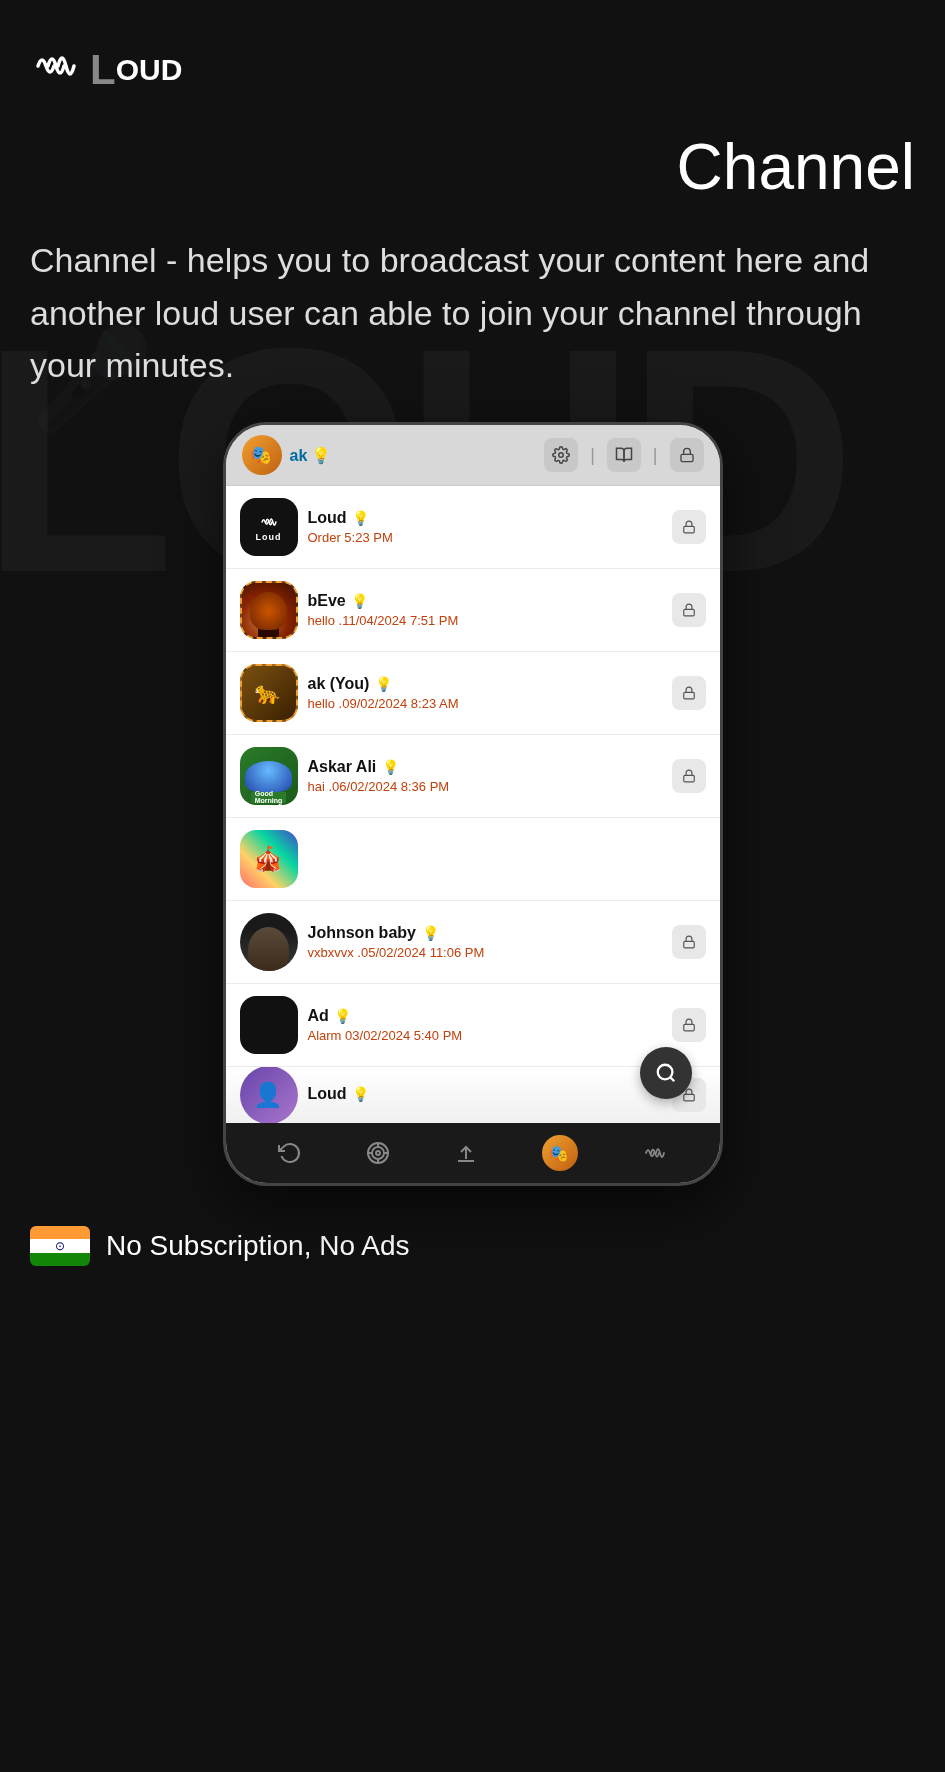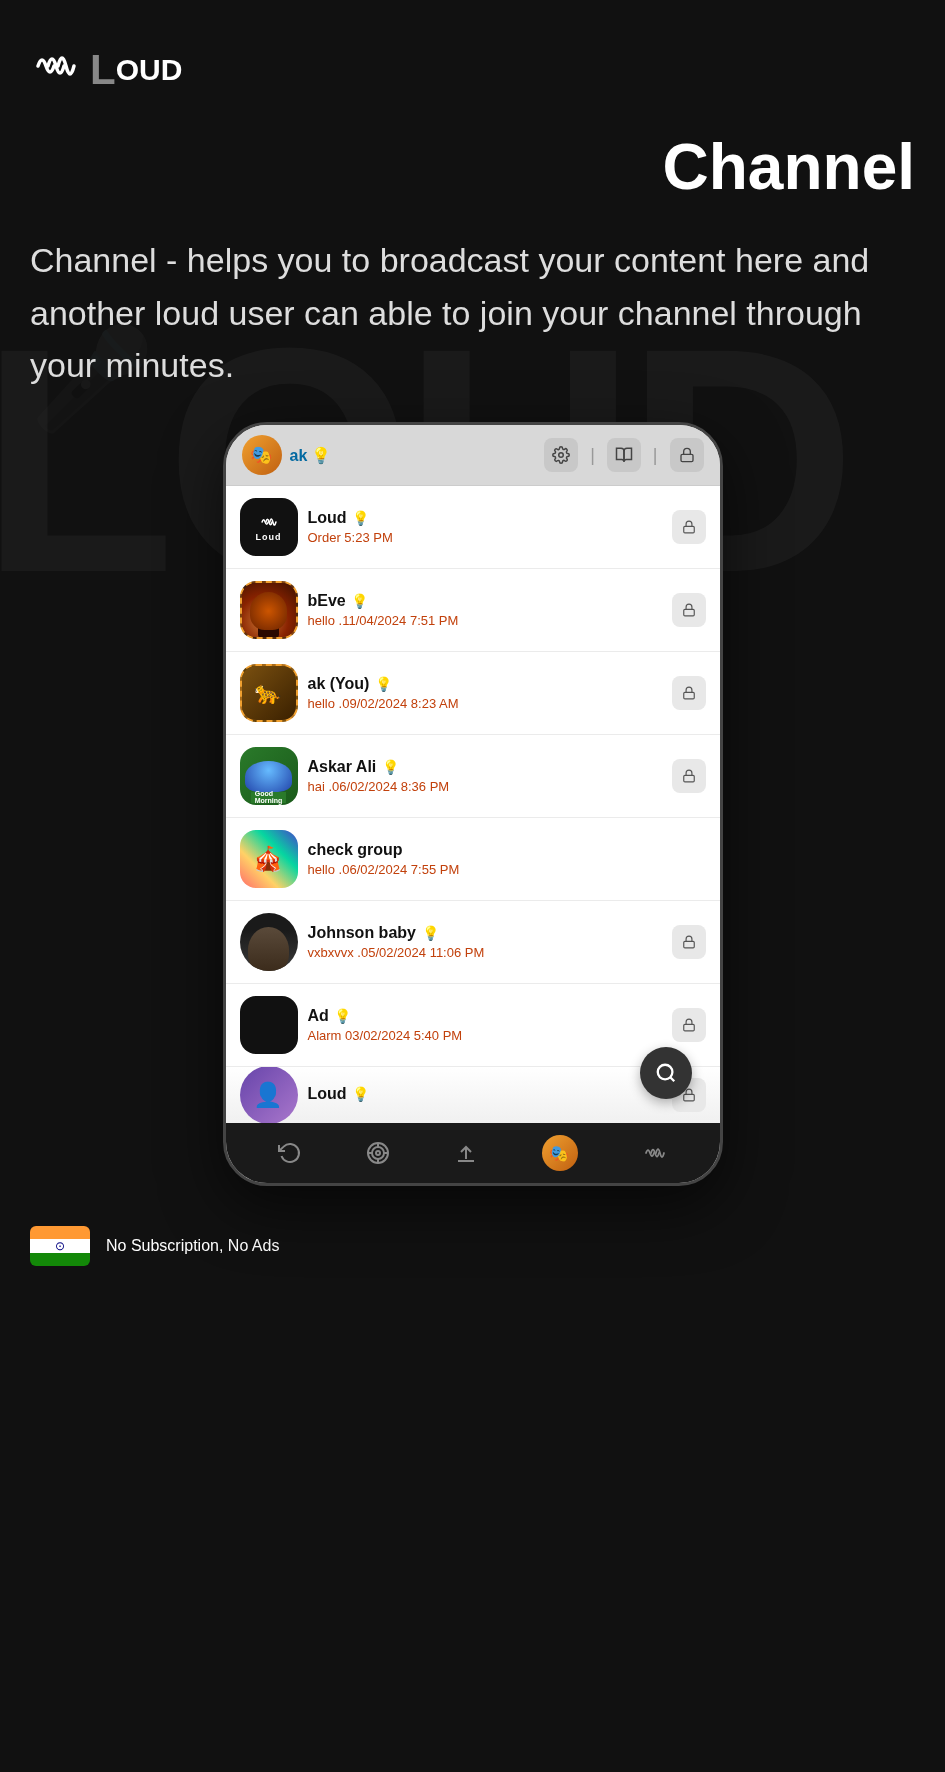--- a/index.html
+++ b/index.html
@@ -64,21 +64,21 @@
     
     .title-section {
       position: relative;
       z-index: 1;
       text-align: right;
       padding: 10px 30px 20px 30px;
     }
 
     .page-title {
       font-size: 64px;
-      font-weight: 700;
+      font-weight: 400;
       color: #ffffff;
     }
 
     
     .description {
       position: relative;
       z-index: 1;
       padding: 10px 30px 30px 30px;
       font-size: 34px;
       line-height: 1.55;
@@ -306,21 +306,21 @@
       display: flex;
       flex-direction: column;
     }
 
     .flag-orange { background: #FF9933; height: 33%; }
     .flag-white { background: #FFFFFF; height: 34%; display: flex; align-items: center; justify-content: center; }
     .flag-green { background: #138808; height: 33%; }
     .ashoka-chakra { font-size: 12px; color: #000080; }
 
     .footer-text {
-      font-size: 16px;
+      font-size: 28px;
       font-weight: 400;
       color: #ffffff;
     }
 
     .phone-inner {
       position: relative;
     }
   </style>
 </head>
 <body>
@@ -473,26 +473,20 @@
               <rect x="3" y="11" width="18" height="11" rx="2" ry="2"></rect>
                 <path d="M7 11V7a5 5 0 0110 0v4"></path>
             </svg>
           </div>
         </div>
 
         <div class="chat-item">
           <div class="chat-avatar" style="overflow:hidden;border-radius:16px;background:linear-gradient(135deg,#ff9999,#ffcc66,#66cc99,#6699ff);">
             <div style="width:100%;height:100%;background:linear-gradient(45deg,#ff6b6b 0%,#ffd166 33%,#06d6a0 66%,#4444cc 100%);display:flex;align-items:center;justify-content:center;font-size:24px;">🎪</div>
           </div>
-          <div class="chat-info">
-            <div class="chat-name-row">
-              <span class="chat-name">check group</span>
-            </div>
-            <div class="chat-preview">hello .06/02/2024 7:55 PM</div>
-          </div>
         </div>
 
         <div class="chat-item">
           <div class="chat-avatar" style="overflow:hidden;border-radius:50%;background:#333;">
             <div style="width:100%;height:100%;background:linear-gradient(180deg,#1a1a1a 30%,#3a3a3a 100%);display:flex;align-items:center;justify-content:center;">
               <div style="width:70%;height:80%;background:linear-gradient(180deg,#5a4a3a 0%,#3a2a1a 100%);border-radius:50% 50% 40% 40%;position:relative;top:8px;"></div>
             </div>
           </div>
           <div class="chat-info">
             <div class="chat-name-row">

